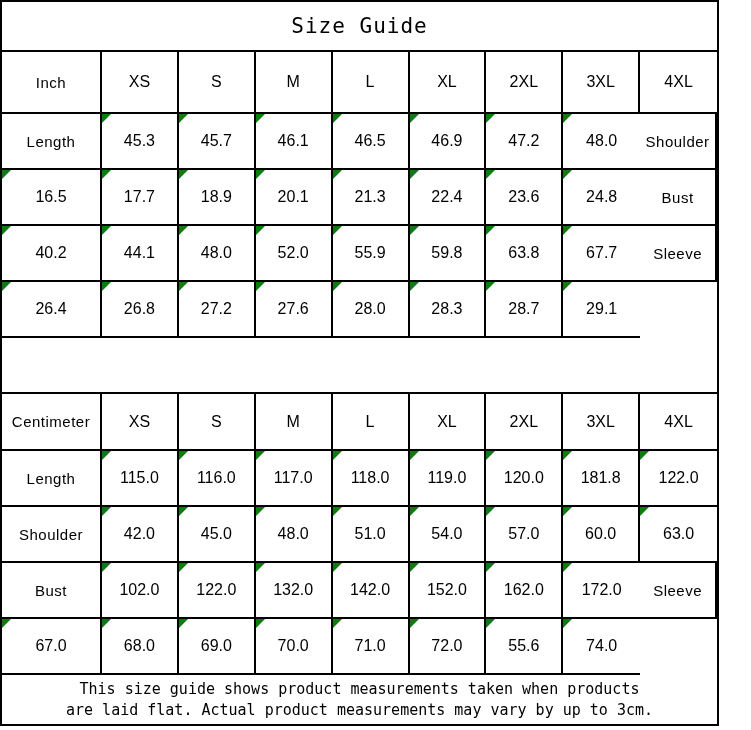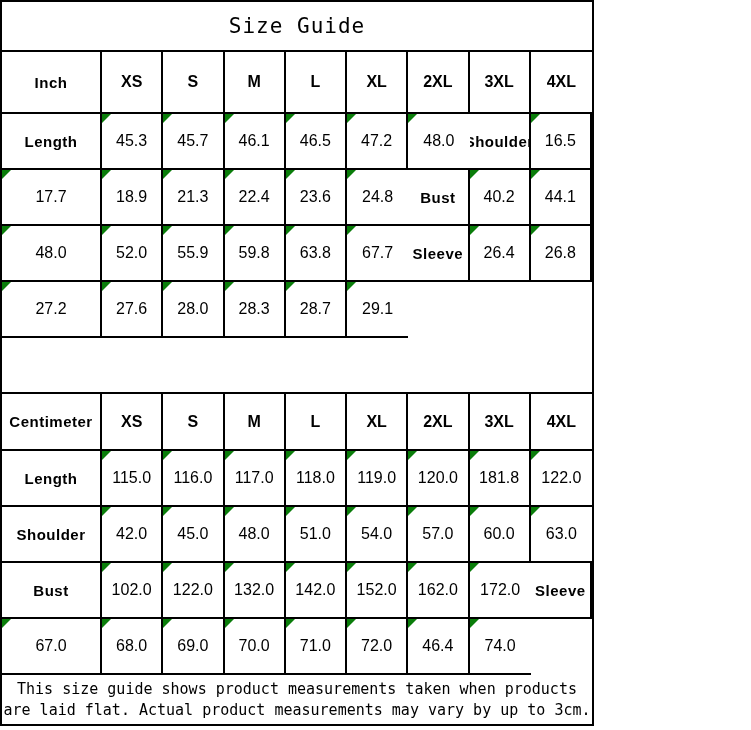--- a/index.html
+++ b/index.html
@@ -1,36 +1,36 @@
 <!DOCTYPE html>
 <html><head>
 <meta charset="utf-8">
 <style>
   html,body{margin:0;padding:0;background:#ffffff;}
   .sheet{
-    width:594px;height:726px;box-sizing:border-box;
+    width:719px;height:726px;box-sizing:border-box;
     border:2px solid #000;background:#fff;
     display:grid;
     grid-template-columns:100px repeat(8,1fr);
     grid-template-rows:50px 62px repeat(4,56px) 56px 57px repeat(4,56px) 49px;
     font-family:"Liberation Sans",sans-serif;color:#000;
   }
   .cell{
     box-sizing:border-box;
     border-right:2px solid #000;border-bottom:2px solid #000;
     display:flex;align-items:center;justify-content:center;
     position:relative;font-size:16px;overflow:hidden;
   }
   .cell.last{border-right:none;}
   .full{grid-column:1/-1;border-right:none;}
   .title{
     font-family:"DejaVu Sans Mono",monospace;
     font-size:21px;letter-spacing:1px;
   }
-  .hdr,.lbl{font-weight:bold;}
+  .hdr,.lbl{font-weight:normal;}
   .lbl{font-size:15px;letter-spacing:.5px;}
   .num{font-weight:normal;}
   .tri{
     position:absolute;top:0;left:0;width:0;height:0;
     border-top:9px solid #0a7d0a;border-right:9px solid transparent;
   }
   .gap{border-right:none;}
   .footer{
     border-bottom:none;flex-direction:column;
     font-family:"DejaVu Sans Mono",monospace;font-size:15px;line-height:21px;
@@ -66,39 +66,47 @@
   <div class="cell num">
       <span class="tri"></span>
       <span>46.1</span>
     </div>
   <div class="cell num">
       <span class="tri"></span>
       <span>46.5</span>
     </div>
   <div class="cell num">
       <span class="tri"></span>
+      <span>46.9</span>
+    </div>
+  <div class="cell num">
+      <span class="tri"></span>
       <span>47.2</span>
     </div>
   <div class="cell num last">
       <span class="tri"></span>
       <span>48.0</span>
     </div>
 
   <div class="cell lbl">Shoulder</div>
   <div class="cell num">
       <span class="tri"></span>
       <span>16.5</span>
     </div>
   <div class="cell num">
       <span class="tri"></span>
       <span>17.7</span>
     </div>
   <div class="cell num">
       <span class="tri"></span>
       <span>18.9</span>
+    </div>
+  <div class="cell num">
+      <span class="tri"></span>
+      <span>20.1</span>
     </div>
   <div class="cell num">
       <span class="tri"></span>
       <span>21.3</span>
     </div>
   <div class="cell num">
       <span class="tri"></span>
       <span>22.4</span>
     </div>
   <div class="cell num">
@@ -308,21 +316,21 @@
   <div class="cell num">
       <span class="tri"></span>
       <span>71.0</span>
     </div>
   <div class="cell num">
       <span class="tri"></span>
       <span>72.0</span>
     </div>
   <div class="cell num">
       <span class="tri"></span>
-      <span>46.4</span>
+      <span>55.6</span>
     </div>
   <div class="cell num last">
       <span class="tri"></span>
       <span>74.0</span>
     </div>
 
   <div class="cell full footer">
     <span>This size guide shows product measurements taken when products</span>
     <span>are laid flat. Actual product measurements may vary by up to 3cm.</span>
   </div>

